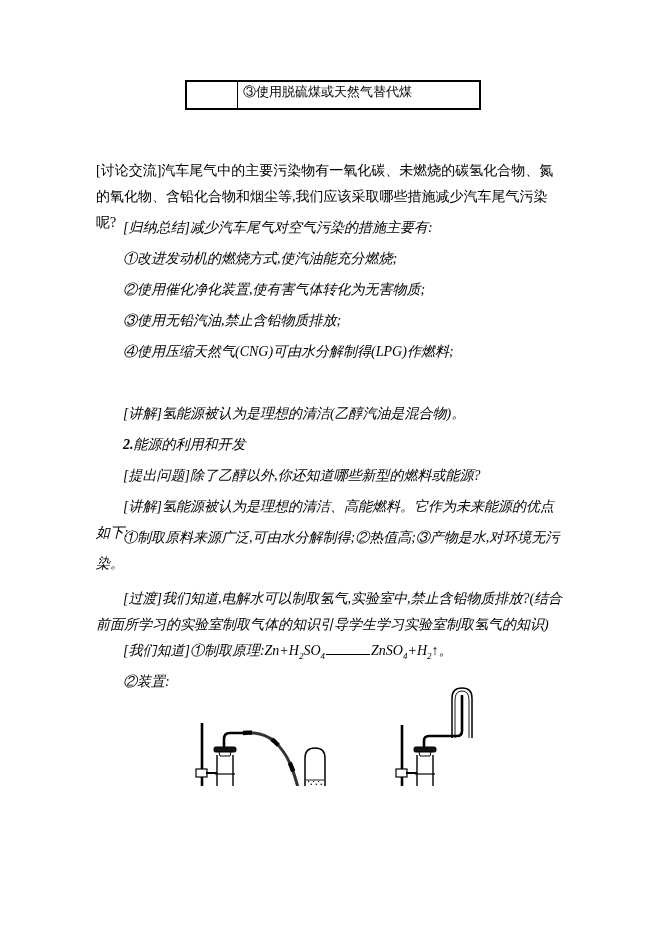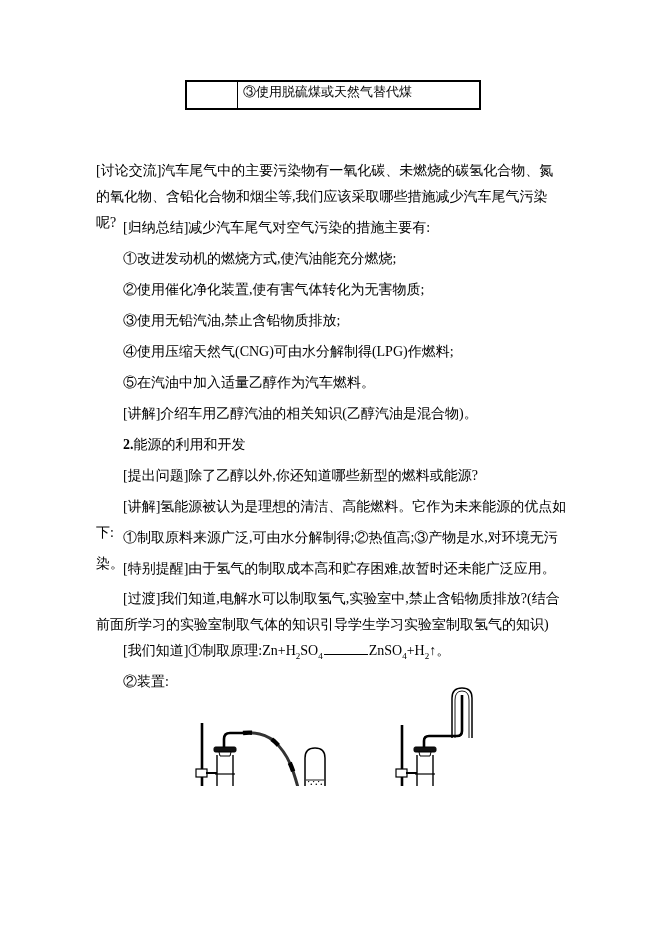--- a/index.html
+++ b/index.html
@@ -17,21 +17,21 @@
   }
   .doc-table .cell-left{width:51px;border-right:1px solid #000;box-sizing:border-box;}
   .doc-table .cell-right{flex:1;padding:2px 2px 0 5px;font-size:13px;line-height:16px;}
 
   
   .para{
     position:absolute;left:80px;width:471px;margin:16px;
     font-size:14px;line-height:26px;
     word-break:break-all;
   }
-  .indent{text-indent:27px;}
+  .indent{text-indent:27px;font-style:italic;}
   .para b{font-weight:bold;}
   sub{font-size:9px;line-height:0;}
 
   .rxline{
     display:inline-block;width:44px;height:9px;
     border-bottom:1.4px solid #000;margin:0 1px;
   }
 
   .diagram{position:absolute;left:190px;top:683px;}
 </style>
@@ -44,29 +44,27 @@
     <div class="cell-left"></div>
     <div class="cell-right">③使用脱硫煤或天然气替代煤</div>
   </div>
 
   <p class="para" style="top:142px">[讨论交流]汽车尾气中的主要污染物有一氧化碳、未燃烧的碳氢化合物、氮的氧化物、含铅化合物和烟尘等,我们应该采取哪些措施减少汽车尾气污染呢?</p>
   <p class="para indent" style="top:199px">[归纳总结]减少汽车尾气对空气污染的措施主要有:</p>
   <p class="para indent" style="top:230px">①改进发动机的燃烧方式,使汽油能充分燃烧;</p>
   <p class="para indent" style="top:261px">②使用催化净化装置,使有害气体转化为无害物质;</p>
   <p class="para indent" style="top:292px">③使用无铅汽油,禁止含铅物质排放;</p>
   <p class="para indent" style="top:323px">④使用压缩天然气(CNG)可由水分解制得(LPG)作燃料;</p>
-  <p class="para indent" style="top:354px">⑤在汽油中加入适量乙醇作为汽车燃料。</p>
-  <p class="para indent" style="top:385px">[讲解]介绍车用乙醇汽油的相关知识(乙醇汽油是混合物)。</p>
+  <p class="para indent" style="top:385px">[讲解]氢能源被认为是理想的清洁(乙醇汽油是混合物)。</p>
 
   <p class="para indent" style="top:416px"><b>2.</b><span>能源的利用和开发</span></p>
 
   <p class="para indent" style="top:447px">[提出问题]除了乙醇以外,你还知道哪些新型的燃料或能源?</p>
   <p class="para indent" style="top:478px">[讲解]氢能源被认为是理想的清洁、高能燃料。它作为未来能源的优点如下:</p>
   <p class="para indent" style="top:509px">①制取原料来源广泛,可由水分解制得;②热值高;③产物是水,对环境无污染。</p>
-  <p class="para indent" style="top:540px">[特别提醒]由于氢气的制取成本高和贮存困难,故暂时还未能广泛应用。</p>
   <p class="para indent" style="top:570px">[过渡]我们知道,电解水可以制取氢气,实验室中,禁止含铅物质排放?(结合前面所学习的实验室制取气体的知识引导学生学习实验室制取氢气的知识)</p>
 
   <p class="para indent" style="top:622px"><span>[我们知道]①制取原理:</span><span><span>Zn+H</span><sub>2</sub><span>SO</span><sub>4</sub></span><span class="rxline"></span><span><span>ZnSO</span><sub>4</sub><span>+H</span><sub>2</sub><span>↑。</span></span></p>
 
   <p class="para indent" style="top:653px">②装置:</p>
 
   <svg class="diagram" width="310" height="145" viewBox="0 0 310 145">
     <defs>
       <pattern id="waterDash" width="9" height="7" patternUnits="userSpaceOnUse">
         <path d="M0,1.5 h4 M5,5 h4" stroke="#000" stroke-width="0.9" fill="none"></path>

